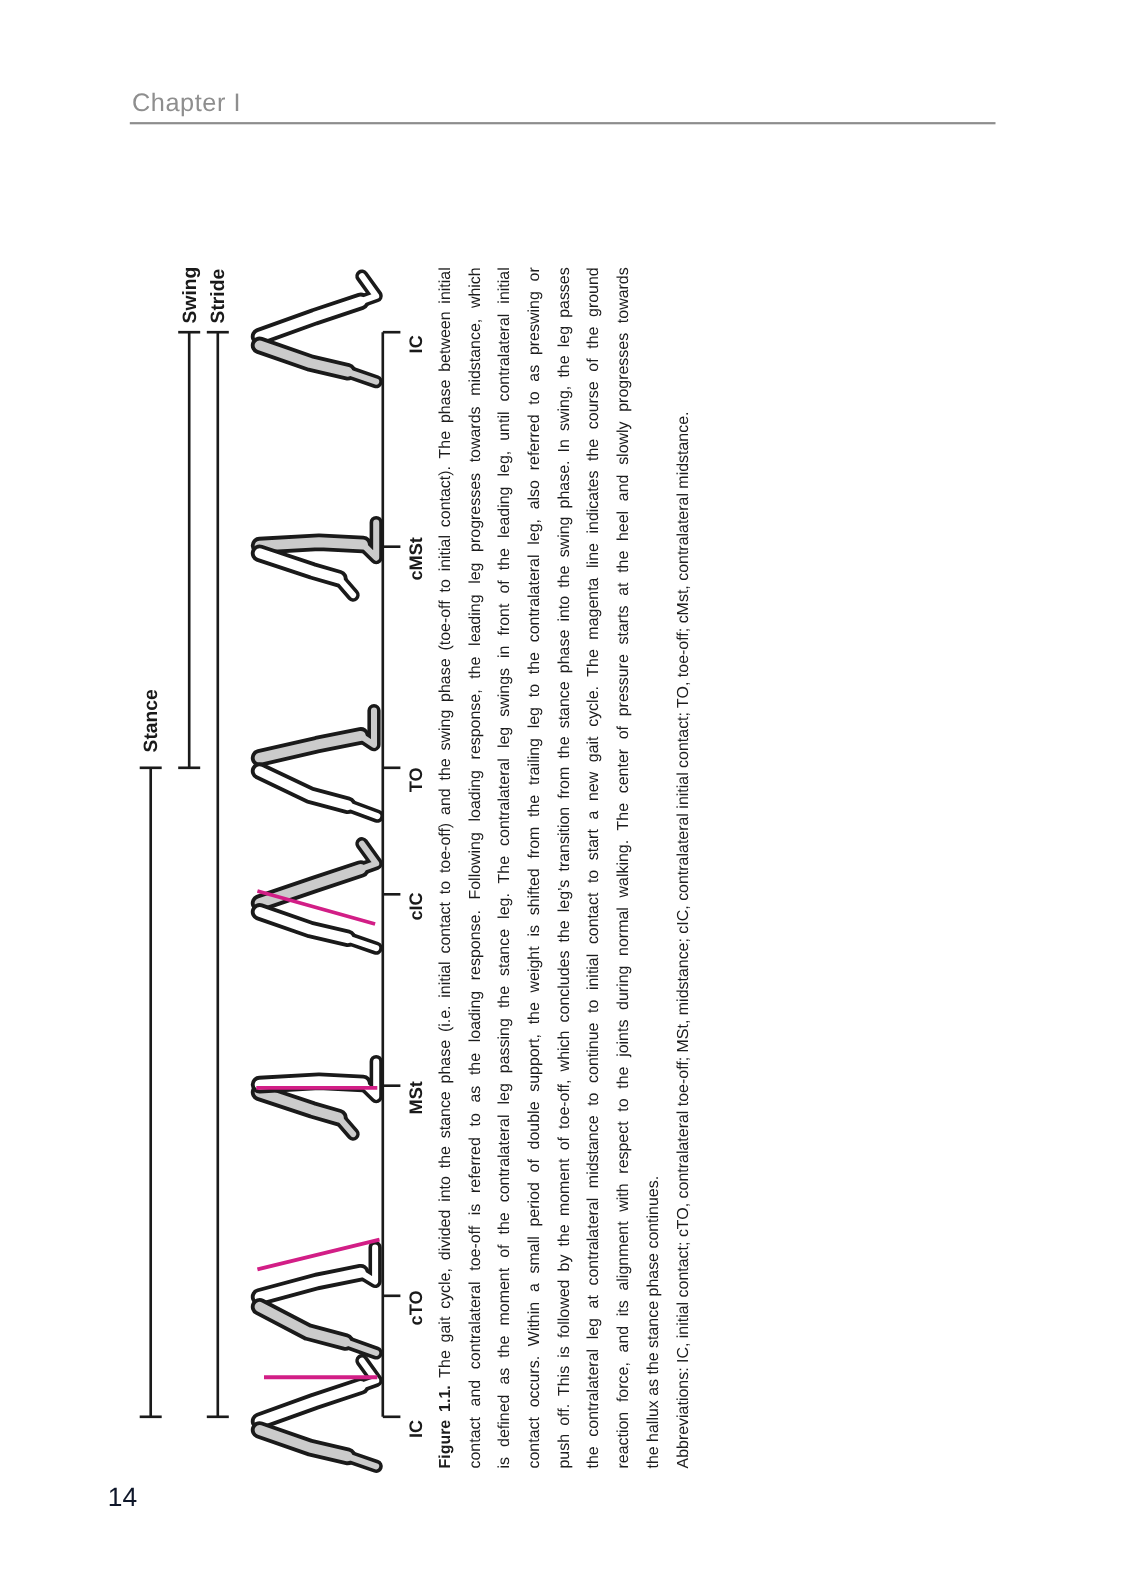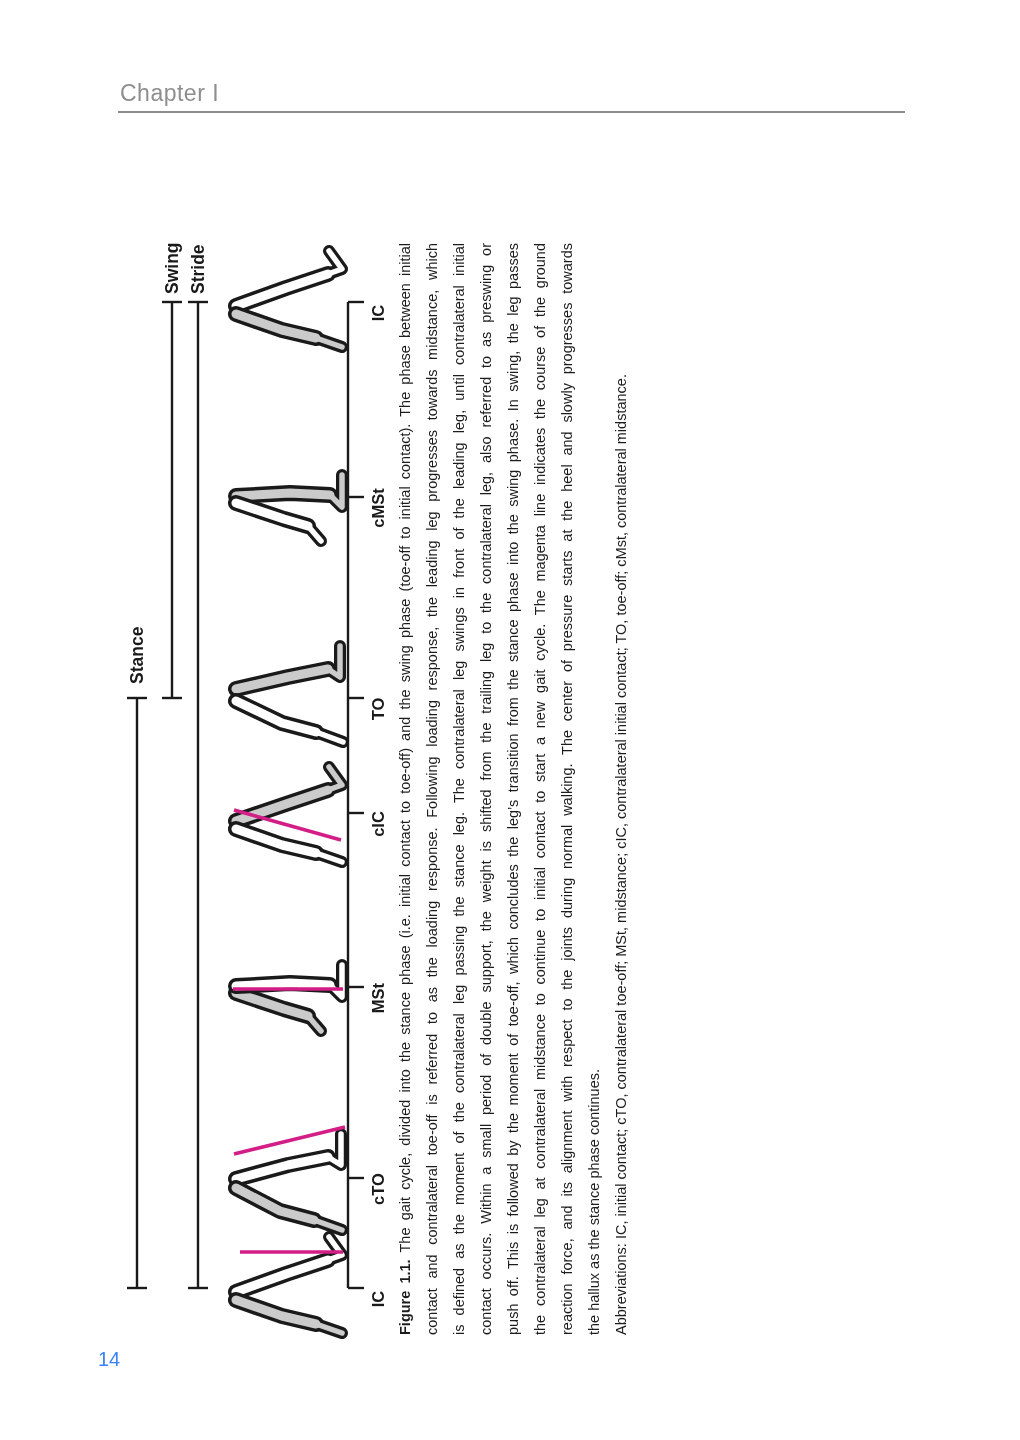--- a/index.html
+++ b/index.html
@@ -6,21 +6,21 @@
   body{width:1020px;height:1440px;overflow:hidden;}
   .page{position:relative;width:1020px;height:1440px;background:#ffffff;
         font-family:"Liberation Sans",sans-serif;color:#1a1a1a;}
 
   
   .header{position:absolute;left:120px;top:80px;font-size:23px;letter-spacing:.5px;
           color:#8e8e8e;font-weight:400;}
   .header-rule{position:absolute;left:118px;top:111px;width:787px;height:2px;background:#8d8d8d;}
 
   
-  .page-number{position:absolute;left:98px;top:1348px;font-size:20px;color:#3b82f6;}
+  .page-number{position:absolute;left:98px;top:1348px;font-size:24px;color:#0f172a;}
 
   
   .figure-rotated{position:absolute;left:100px;top:1350px;width:1120px;height:560px;
                   transform-origin:0 0;transform:rotate(-90deg);}
 
   .gait-svg{position:absolute;left:0;top:0;}
 
   
   .bline{stroke:#1a1a1a;stroke-width:2.4;fill:none;}
   .blabel{font-family:"Liberation Sans",sans-serif;font-weight:bold;font-size:17.5px;fill:#1a1a1a;}

